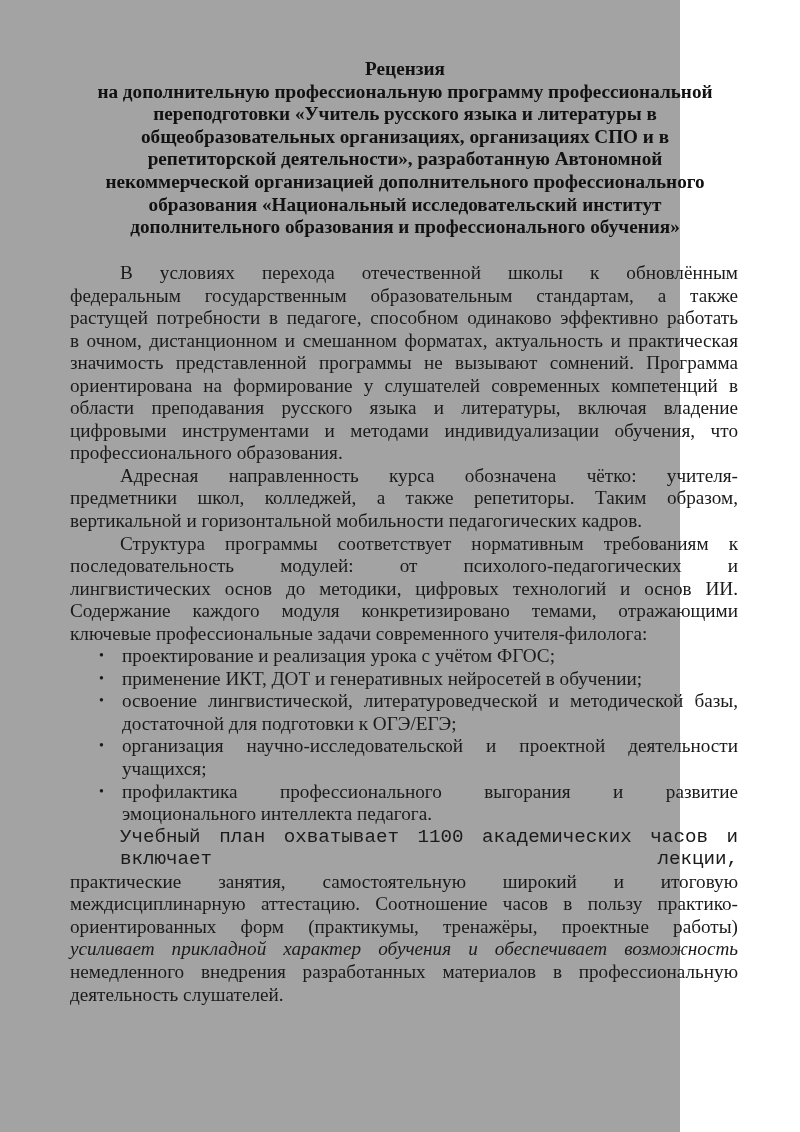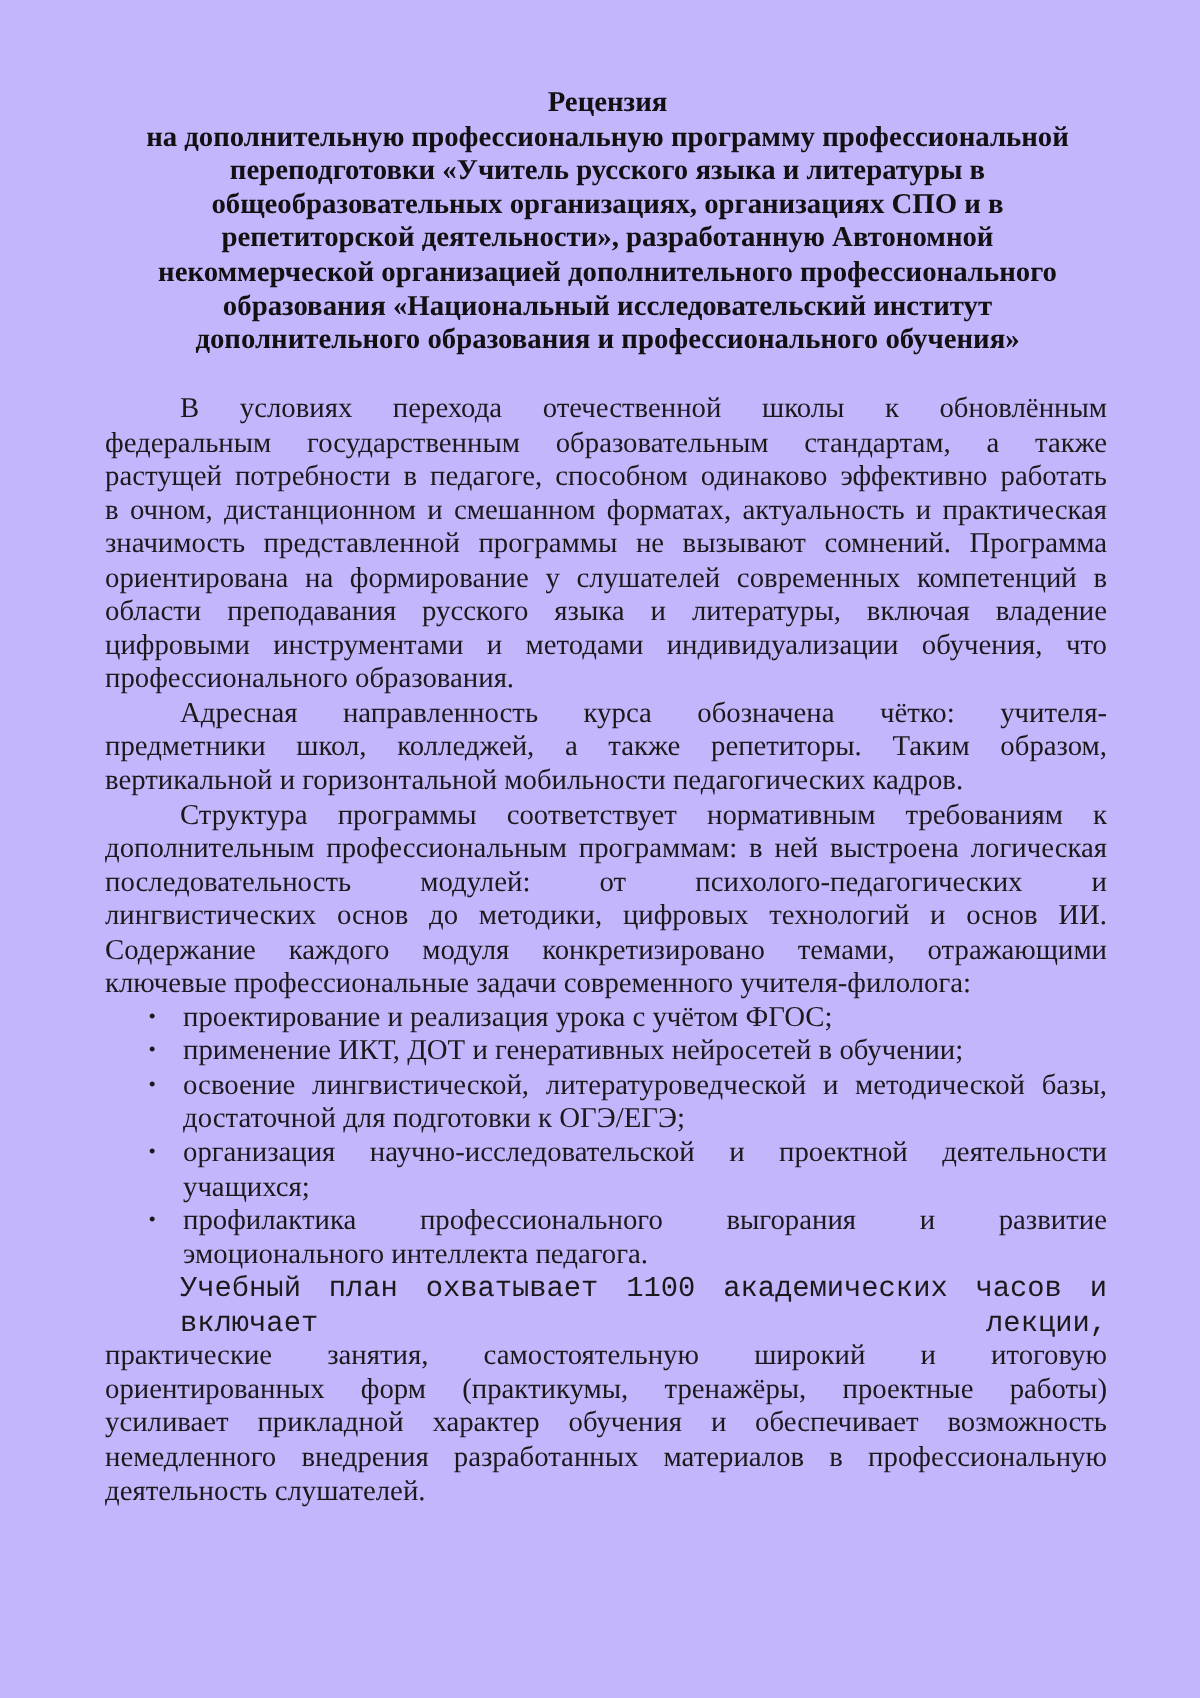--- a/index.html
+++ b/index.html
@@ -11,22 +11,22 @@
       width: 800px;
       height: 1132px;
       overflow: hidden;
       position: relative;
       font-family: "Liberation Serif", "DejaVu Serif", serif;
       color: #1a1a1a;
     }
     .page {
       position: absolute;
       left: 0; top: 0;
-      width: 800px; height: 1132px;
-      background: #c4b5fd;
+      width: 680px; height: 1132px;
+      background: #a3a3a3;
     }
     .heading {
       position: absolute;
       left: 70px;
       width: 670px;
       top: 58px;
       text-align: center;
       font-weight: bold;
       font-size: 19.2px;
       line-height: 22.6px;
@@ -97,21 +97,20 @@
     </div>
 
     <div class="para-block">
       <span class="jline indent" style="white-space: normal; text-align-last: justify;">Адресная направленность курса обозначена чётко: учителя-</span>
       <span class="jline" style="white-space: normal; text-align-last: justify;">предметники школ, колледжей, а также репетиторы. Таким образом,</span>
       <span class="jline last">вертикальной и горизонтальной мобильности педагогических кадров.</span>
     </div>
 
     <div class="para-block">
       <span class="jline indent" style="white-space: normal; text-align-last: justify;">Структура программы соответствует нормативным требованиям к</span>
-      <span class="jline" style="white-space: normal; text-align-last: justify;">дополнительным профессиональным программам: в ней выстроена логическая</span>
       <span class="jline" style="white-space: normal; text-align-last: justify;">последовательность модулей: от психолого-педагогических и</span>
       <span class="jline" style="white-space: normal; text-align-last: justify;">лингвистических основ до методики, цифровых технологий и основ ИИ.</span>
       <span class="jline" style="white-space: normal; text-align-last: justify;">Содержание каждого модуля конкретизировано темами, отражающими</span>
       <span class="jline last">ключевые профессиональные задачи современного учителя-филолога:</span>
     </div>
 
     <ul class="bullets">
       <li>
         <span class="bullet">•</span>
         <span class="jline last">проектирование и реализация урока с учётом ФГОС;</span>
@@ -133,20 +132,21 @@
       <li>
         <span class="bullet">•</span>
         <span class="jline" style="white-space: normal; text-align-last: justify;">профилактика профессионального выгорания и развитие</span>
         <span class="jline last">эмоционального интеллекта педагога.</span>
       </li>
     </ul>
 
     <div class="para-block">
       <span class="jline indent" style="white-space: normal; text-align-last: justify; font-family: Liberation Mono, monospace;">Учебный план охватывает 1100 академических часов и включает лекции,</span>
       <span class="jline" style="white-space: normal; text-align-last: justify;">практические занятия, самостоятельную широкий и итоговую</span>
+      <span class="jline" style="white-space: normal; text-align-last: justify;">междисциплинарную аттестацию. Соотношение часов в пользу практико-</span>
       <span class="jline" style="white-space: normal; text-align-last: justify;">ориентированных форм (практикумы, тренажёры, проектные работы)</span>
-      <span class="jline" style="white-space: normal; text-align-last: justify;">усиливает прикладной характер обучения и обеспечивает возможность</span>
+      <span class="jline" style="white-space: normal; text-align-last: justify; font-style: italic;">усиливает прикладной характер обучения и обеспечивает возможность</span>
       <span class="jline" style="white-space: normal; text-align-last: justify;">немедленного внедрения разработанных материалов в профессиональную</span>
       <span class="jline last">деятельность слушателей.</span>
     </div>
 
   </div>
 </div>
 
 </body></html>

